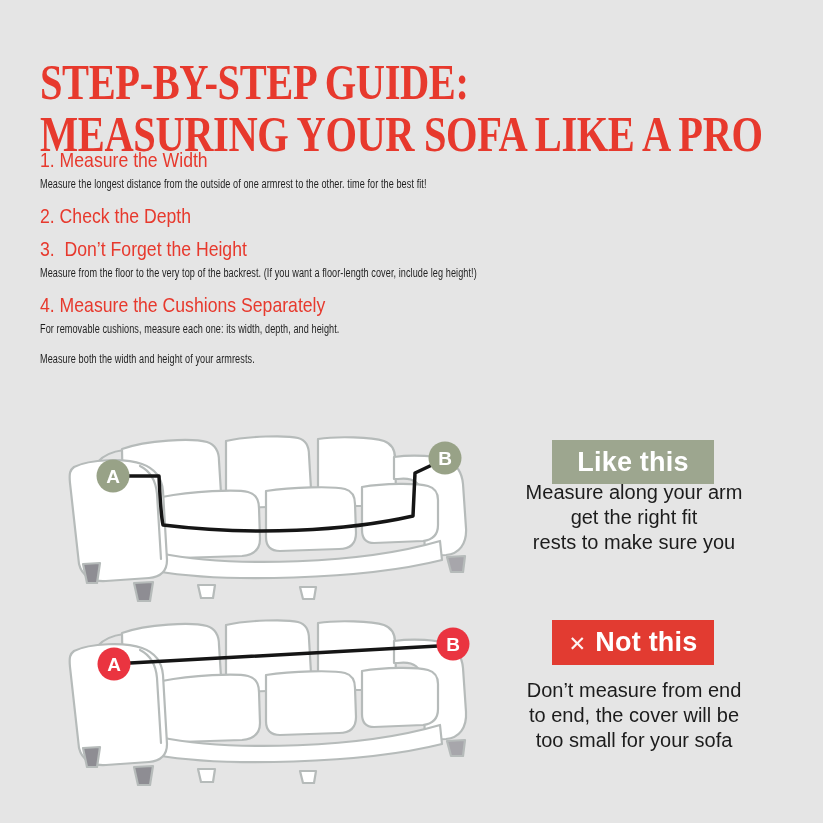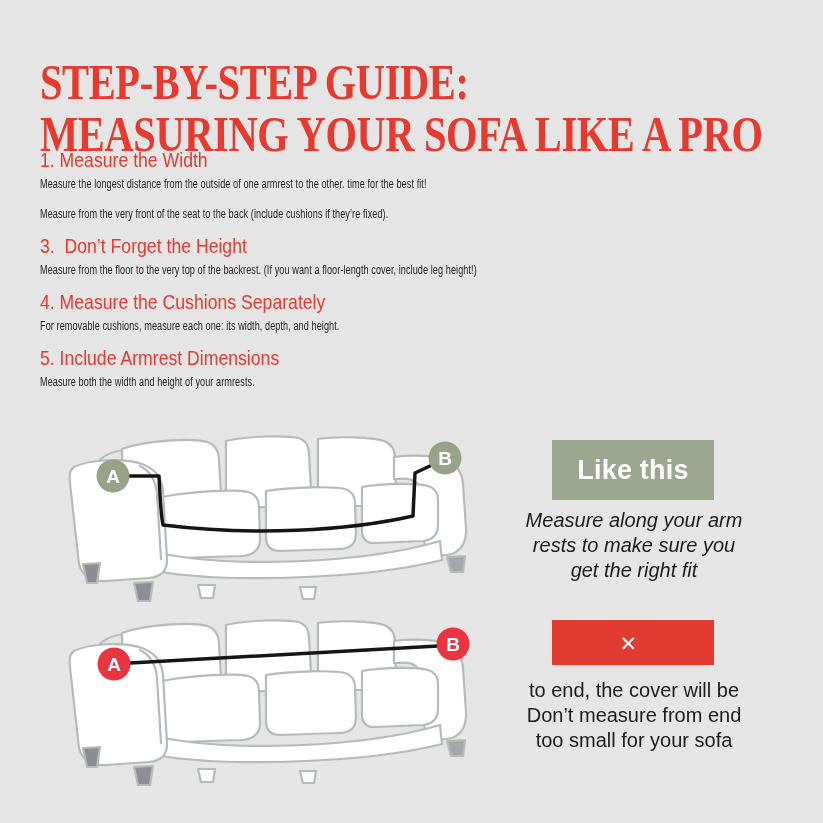--- a/index.html
+++ b/index.html
@@ -27,34 +27,34 @@
   .step-body{margin:0;font-size:12px;line-height:21px;color:#1E1E1E;}
   .step-body>span{display:inline-block;transform:scaleX(0.76);transform-origin:0 50%;white-space:nowrap;letter-spacing:0.1px;}
 
   
   .sofa{position:absolute;left:42px;width:484px;height:186px;}
   .sofa.correct{top:427px;}
   .sofa.incorrect{top:611px;}
 
   
   .badge{
-    position:absolute;left:552px;width:162px;height:60px;
+    position:absolute;left:552px;width:162px;height:44px;
     display:flex;align-items:center;justify-content:center;
     color:#ffffff;font-weight:700;font-size:27px;letter-spacing:0.2px;
   }
   .badge.like{top:440px;background:#9DA68F;}
   .badge.not{top:620px;background:#E23B31;height:45px;}
   .x-icon{font-weight:400;font-size:21px;margin-right:9px;position:relative;top:1px;opacity:0.95;}
 
   
   .caption{
     position:absolute;left:514px;width:240px;text-align:center;
     font-size:20px;line-height:25px;color:#1C1C1C;
   }
-  .caption.correct{top:508px;font-style:italic;}
+  .caption.correct{top:480px;}
   .caption.incorrect{top:678px;}
   .caption span{display:block;white-space:nowrap;}
 
   .marker-letter{font-family:"Liberation Sans",sans-serif;font-weight:700;font-size:19px;fill:#ffffff;}
 </style>
 </head>
 <body>
 
 <div class="poster">
 
@@ -62,32 +62,31 @@
     <span class="tline">STEP-BY-STEP GUIDE:</span>
     <span class="tline">MEASURING YOUR SOFA LIKE A PRO</span>
   </h1>
 
   <div class="steps">
     <div class="step">
       <h2 class="step-heading"><span>1. Measure the Width</span></h2>
       <p class="step-body"><span>Measure the longest distance from the outside of one armrest to the other. time for the best fit!</span></p>
     </div>
     <div class="step">
-      <p class="step-body"><span>Measure from the very front of the seat to the back (include cushions if they’re fixed).</span></p>
+      <h2 class="step-heading"><span>2. Check the Depth</span></h2>
     </div>
     <div class="step">
       <h2 class="step-heading"><span>3.&nbsp; Don’t Forget the Height</span></h2>
       <p class="step-body"><span>Measure from the floor to the very top of the backrest. (If you want a floor-length cover, include leg height!)</span></p>
     </div>
     <div class="step">
       <h2 class="step-heading"><span>4. Measure the Cushions Separately</span></h2>
       <p class="step-body"><span>For removable cushions, measure each one: its width, depth, and height.</span></p>
     </div>
     <div class="step">
-      <h2 class="step-heading"><span>5. Include Armrest Dimensions</span></h2>
       <p class="step-body"><span>Measure both the width and height of your armrests.</span></p>
     </div>
   </div>
 
   <svg class="sofa correct" viewBox="0 0 484 186" aria-hidden="true">
     <defs>
       <g id="sofa-body" fill="#ffffff" stroke="#B6BBBA" stroke-width="2.2" stroke-linecap="round" stroke-linejoin="round">
 
         <path d="M48,66 C 47,38 58,26 82,23" fill="none"></path>
 
@@ -139,26 +138,27 @@
       <circle cx="411" cy="33" r="16.5" fill="#EA3440"></circle>
       <text class="marker-letter" x="411" y="40" text-anchor="middle">B</text>
     </g>
   </svg>
 
   <div class="badge like">
     <span>Like this</span>
   </div>
   <div class="caption correct">
     <span>Measure along your arm</span>
+    <span>get the right fit</span>
     <span>rests to make sure you</span>
-    <span>get the right fit</span>
   </div>
 
   <div class="badge not">
     <span class="x-icon">✕</span>
+    <span>Not this</span>
   </div>
   <div class="caption incorrect">
+    <span>Don’t measure from end</span>
     <span>to end, the cover will be</span>
-    <span>Don’t measure from end</span>
     <span>too small for your sofa</span>
   </div>
 
 </div>
 
 </body></html>

